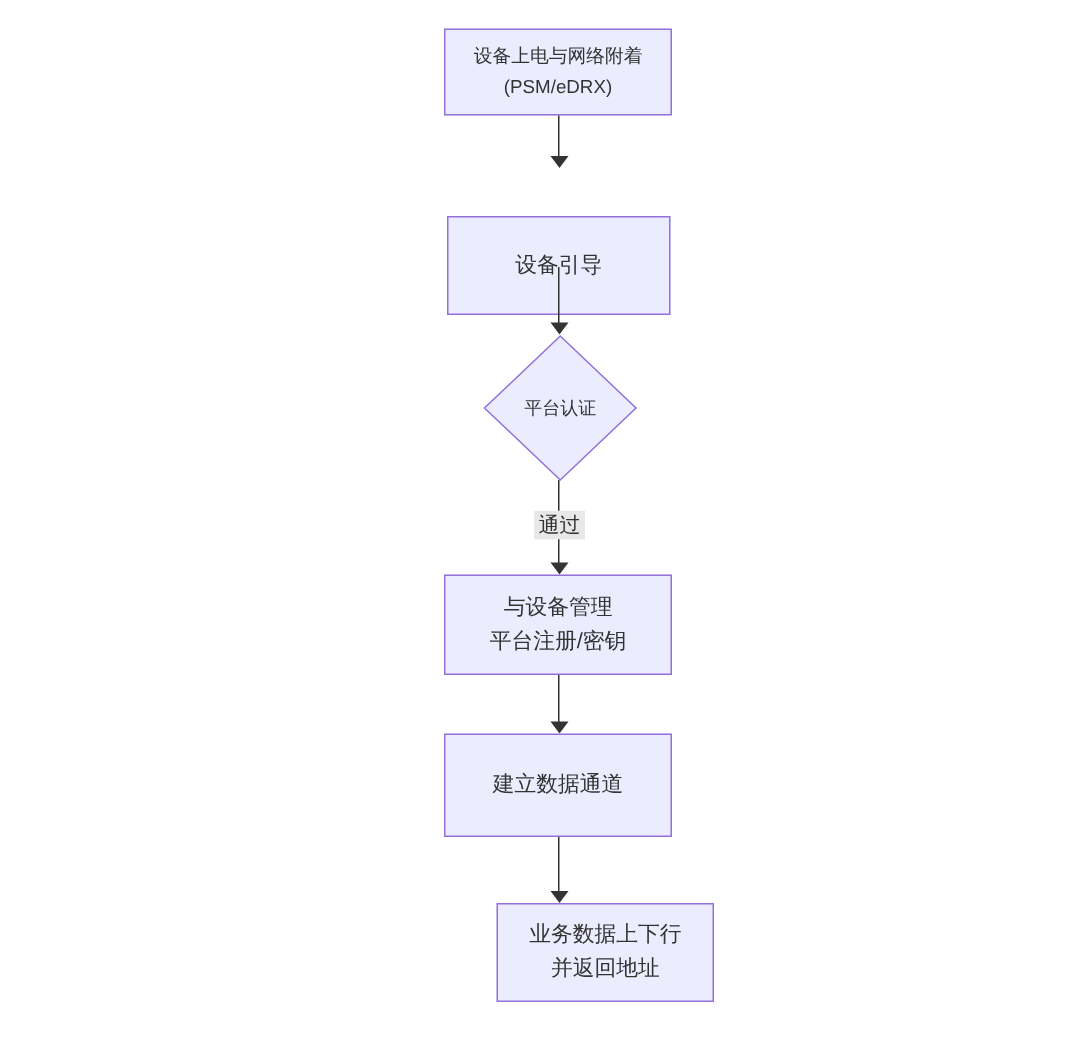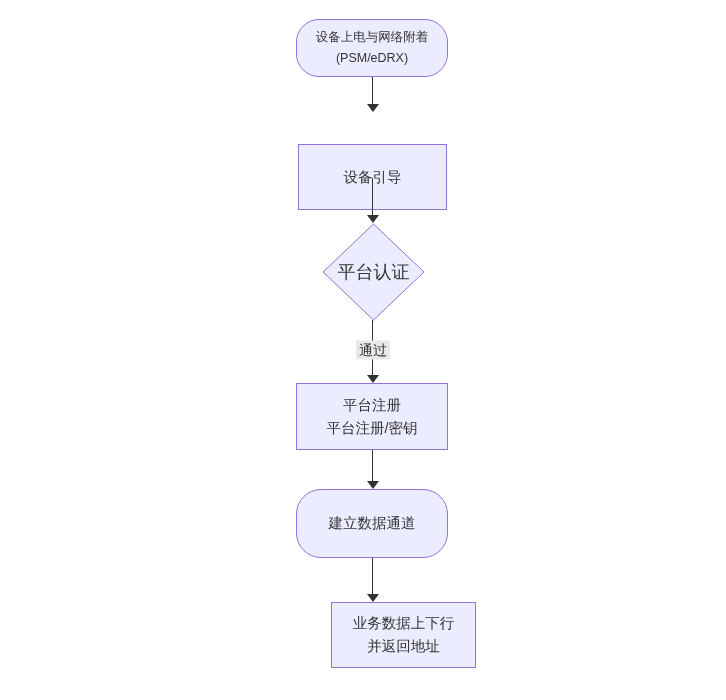--- a/index.html
+++ b/index.html
@@ -38,21 +38,21 @@
   }
   .diamond svg{display:block;}
   .diamond polygon{
     fill:var(--node-fill);
     stroke:var(--node-border);
     stroke-width:1;
   }
   .diamond .dtext{
     position:absolute;inset:0;
     display:flex;align-items:center;justify-content:center;
-    font-size:18px;color:var(--text-color);
+    font-size:12px;color:var(--text-color);
   }
   .edge-line{
     position:absolute;width:1px;
     background:var(--edge-color);
   }
   .arrowhead{
     position:absolute;width:0;height:0;
     border-left:6px solid transparent;
     border-right:6px solid transparent;
     border-top:8px solid var(--edge-color);
@@ -68,21 +68,21 @@
     line-height:17px;
   }
   .fs-small{font-size:12.5px;line-height:21px;}
   .fs-norm{font-size:14.5px;line-height:23px;}
 </style>
 </head>
 <body>
 
 <div class="canvas">
 
-  <div class="node fs-small" style="left:296px;top:19px;width:152px;height:58px;border-radius:23px;">
+  <div class="node fs-small" style="left:296px;top:19px;width:152px;height:58px;">
     <span class="line">设备上电与网络附着</span>
     <span class="line">(PSM/eDRX)</span>
   </div>
 
   <div class="edge-line" style="left:372px;top:77px;height:27px;"></div>
   <div class="arrowhead" style="left:367px;top:104px;"></div>
 
   <div class="node fs-norm" style="left:298px;top:112px;width:149px;height:66px;margin-top:32px;">
     <span class="line">设备引导</span>
   </div>
@@ -95,28 +95,28 @@
       <polygon points="51.5,1 102,49 51.5,97 1,49"></polygon>
     </svg>
     <div class="dtext">平台认证</div>
   </div>
 
   <div class="edge-line" style="left:372px;top:320px;height:56px;"></div>
   <div class="edge-label" style="left:373px;top:350px;">通过</div>
   <div class="arrowhead" style="left:367px;top:375px;"></div>
 
   <div class="node fs-norm" style="left:296px;top:383px;width:152px;height:67px;">
-    <span class="line">平台注册</span>
+    <span class="line">与设备管理</span>
     <span class="line">平台注册/密钥</span>
   </div>
 
   <div class="edge-line" style="left:372px;top:450px;height:32px;"></div>
   <div class="arrowhead" style="left:367px;top:481px;"></div>
 
-  <div class="node fs-norm" style="left:296px;top:489px;width:152px;height:69px;border-radius:25px;">
+  <div class="node fs-norm" style="left:296px;top:489px;width:152px;height:69px;">
     <span class="line">建立数据通道</span>
   </div>
 
   <div class="edge-line" style="left:372px;top:558px;height:37px;"></div>
   <div class="arrowhead" style="left:367px;top:594px;"></div>
 
   <div class="node fs-norm" style="left:300px;top:602px;width:145px;height:66px;margin-left:31px;">
     <span class="line">业务数据上下行</span>
     <span class="line">并返回地址</span>
   </div>

